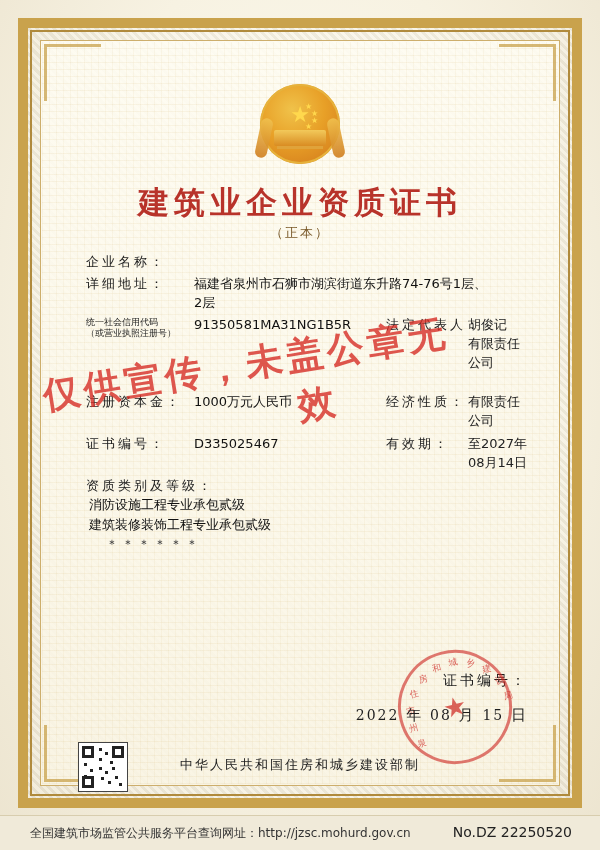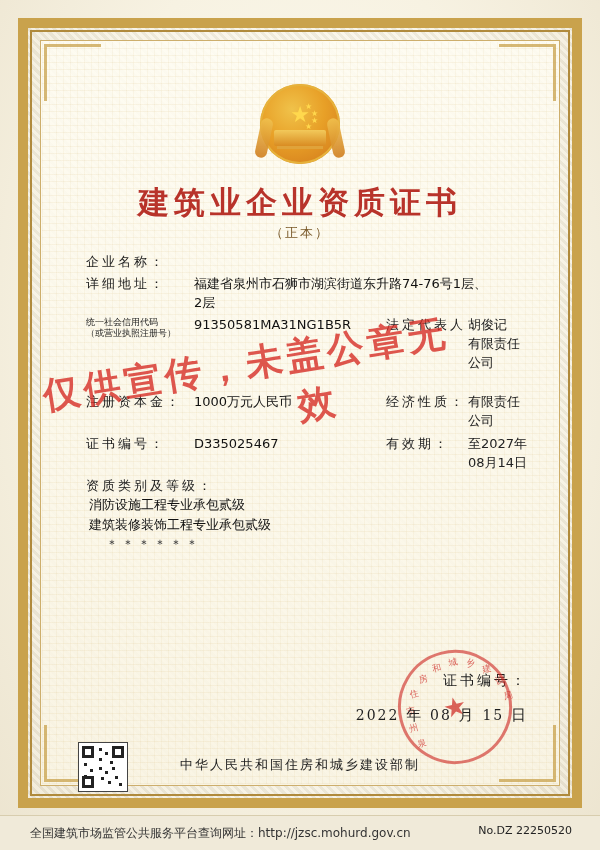--- a/index.html
+++ b/index.html
@@ -180,21 +180,21 @@
   
   .footer{
     position:absolute;left:0;right:0;bottom:0;height:34px;
     background:#f0ead9;
     border-top:1px solid #d8cdae;
   }
   .footer .left{
     position:absolute;left:30px;top:9px;font-size:12px;color:#333;
   }
   .footer .right{
-    position:absolute;right:28px;top:8px;font-size:11px;color:#222;
+    position:absolute;right:28px;top:8px;font-size:14px;color:#222;
     font-family:"DejaVu Sans","Liberation Sans",sans-serif;
   }
 </style>
 </head>
 <body>
 
 <div class="page">
 
   <div class="border-outer"></div>
   <div class="border-mid"></div>

